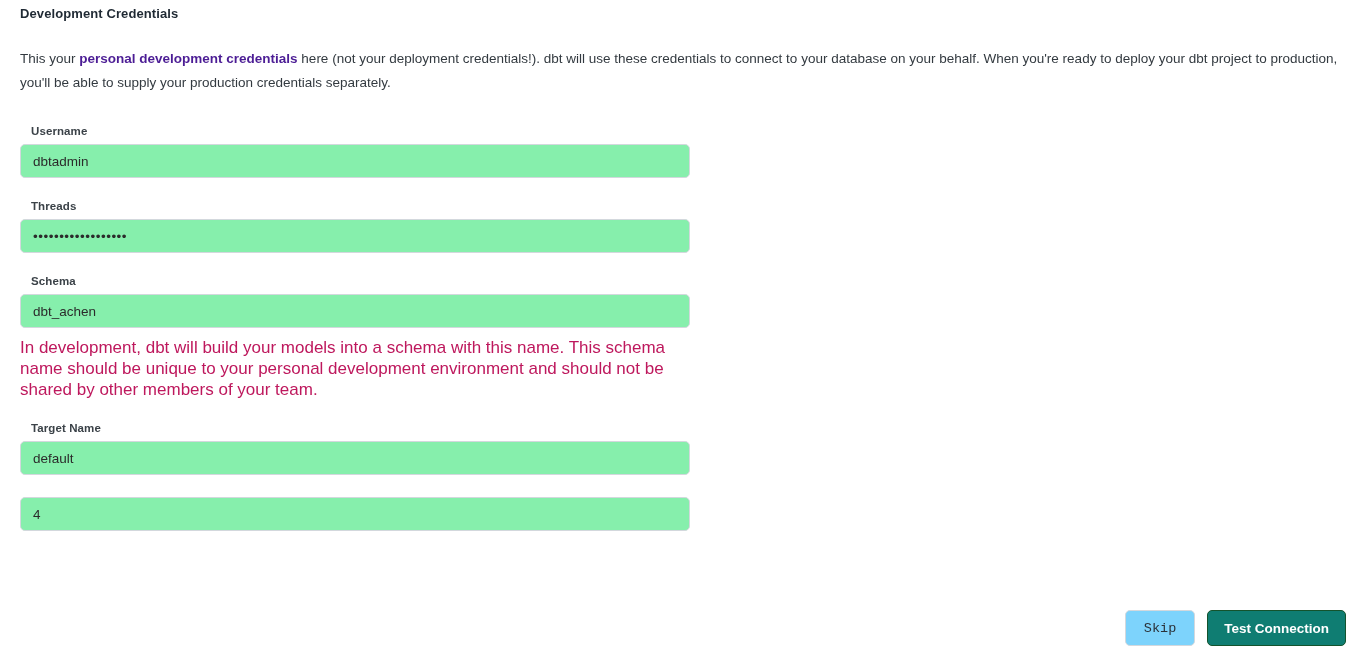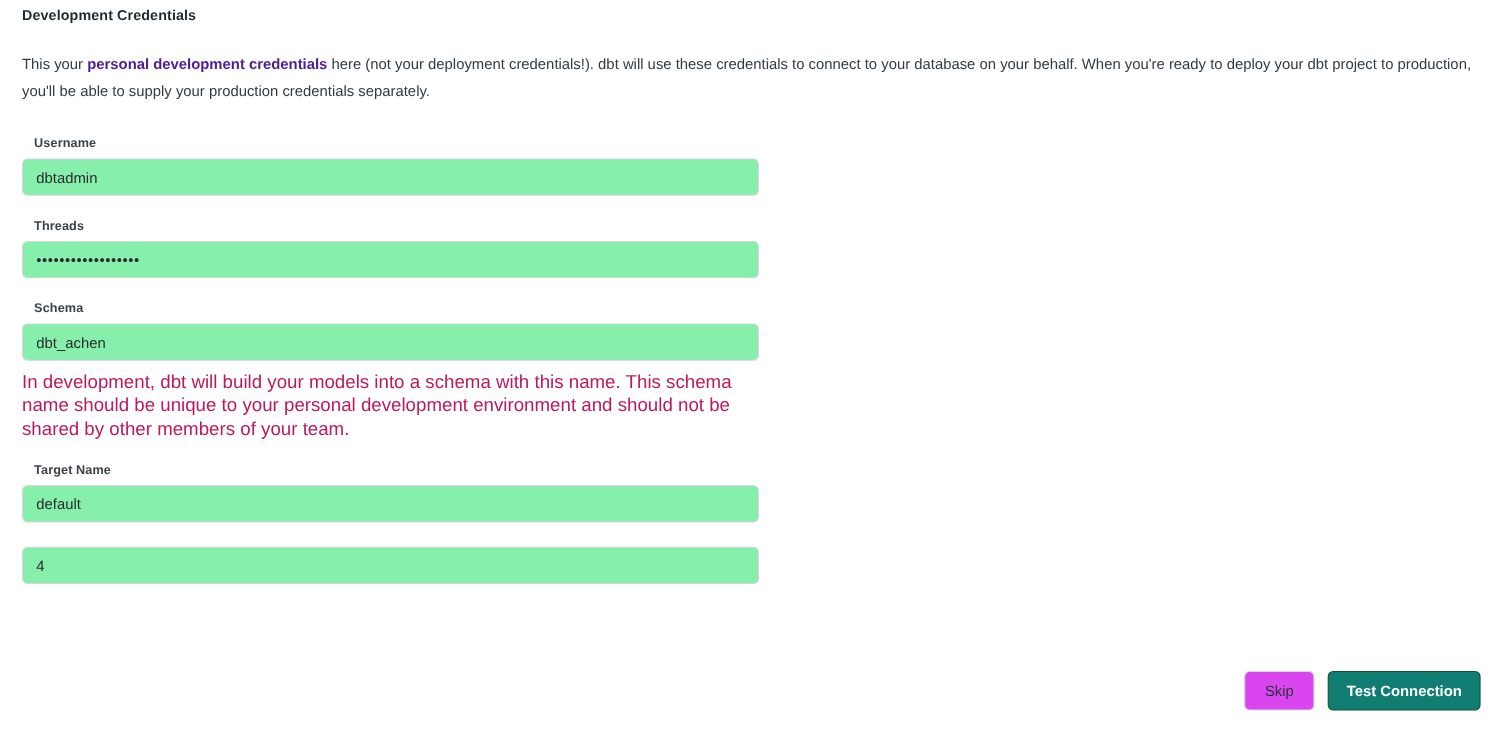--- a/index.html
+++ b/index.html
@@ -109,23 +109,24 @@
     height: 36px;
     padding: 0 18px;
     cursor: pointer;
     display: inline-flex;
     align-items: center;
     justify-content: center;
     box-sizing: border-box;
   }
 
   .btn-secondary {
-    background: #d946ef;
+    background: #7dd3fc;
     border: 1px solid #d3d8dd;
     color: #2b3138;
+    font-family: Liberation Mono, monospace;
   }
 
   .btn-primary {
     background: #0f7d72;
     border: 1px solid #14532d;
     color: #ffffff;
     font-weight: bold;
     padding: 0 16px;
   }
 </style>

